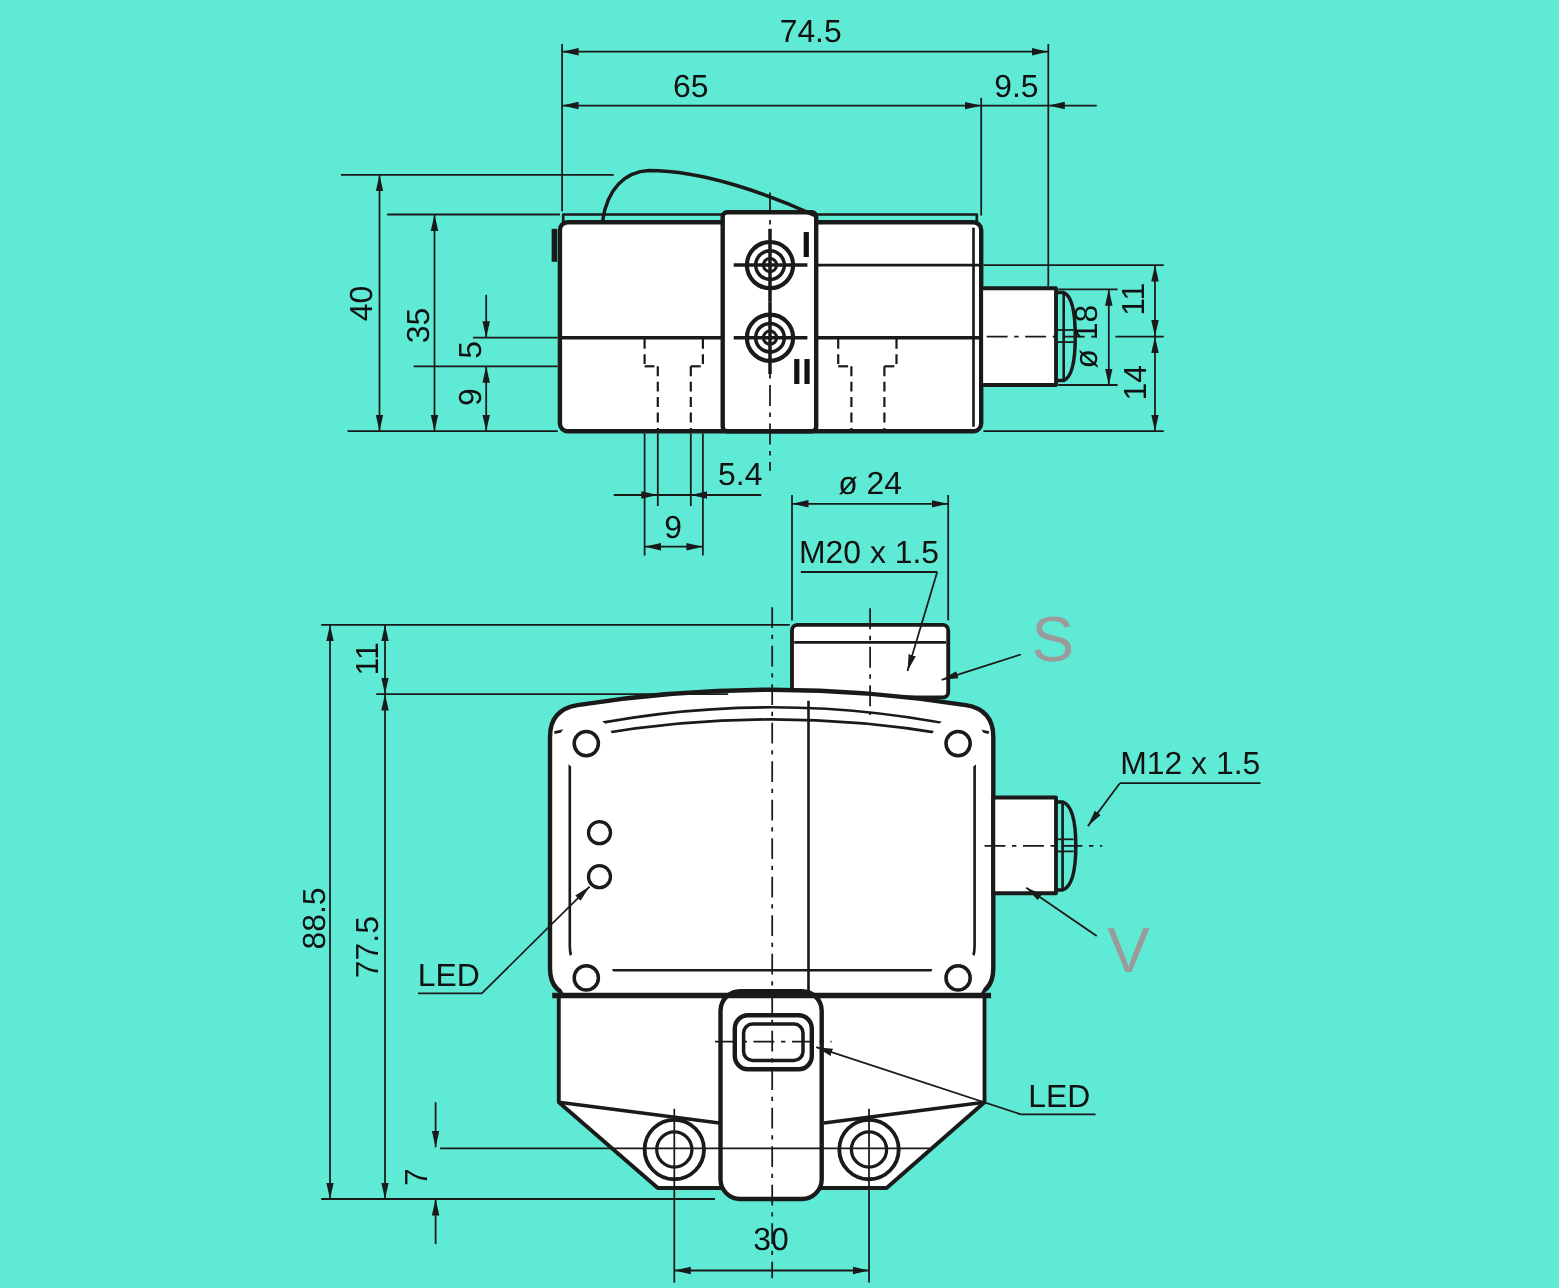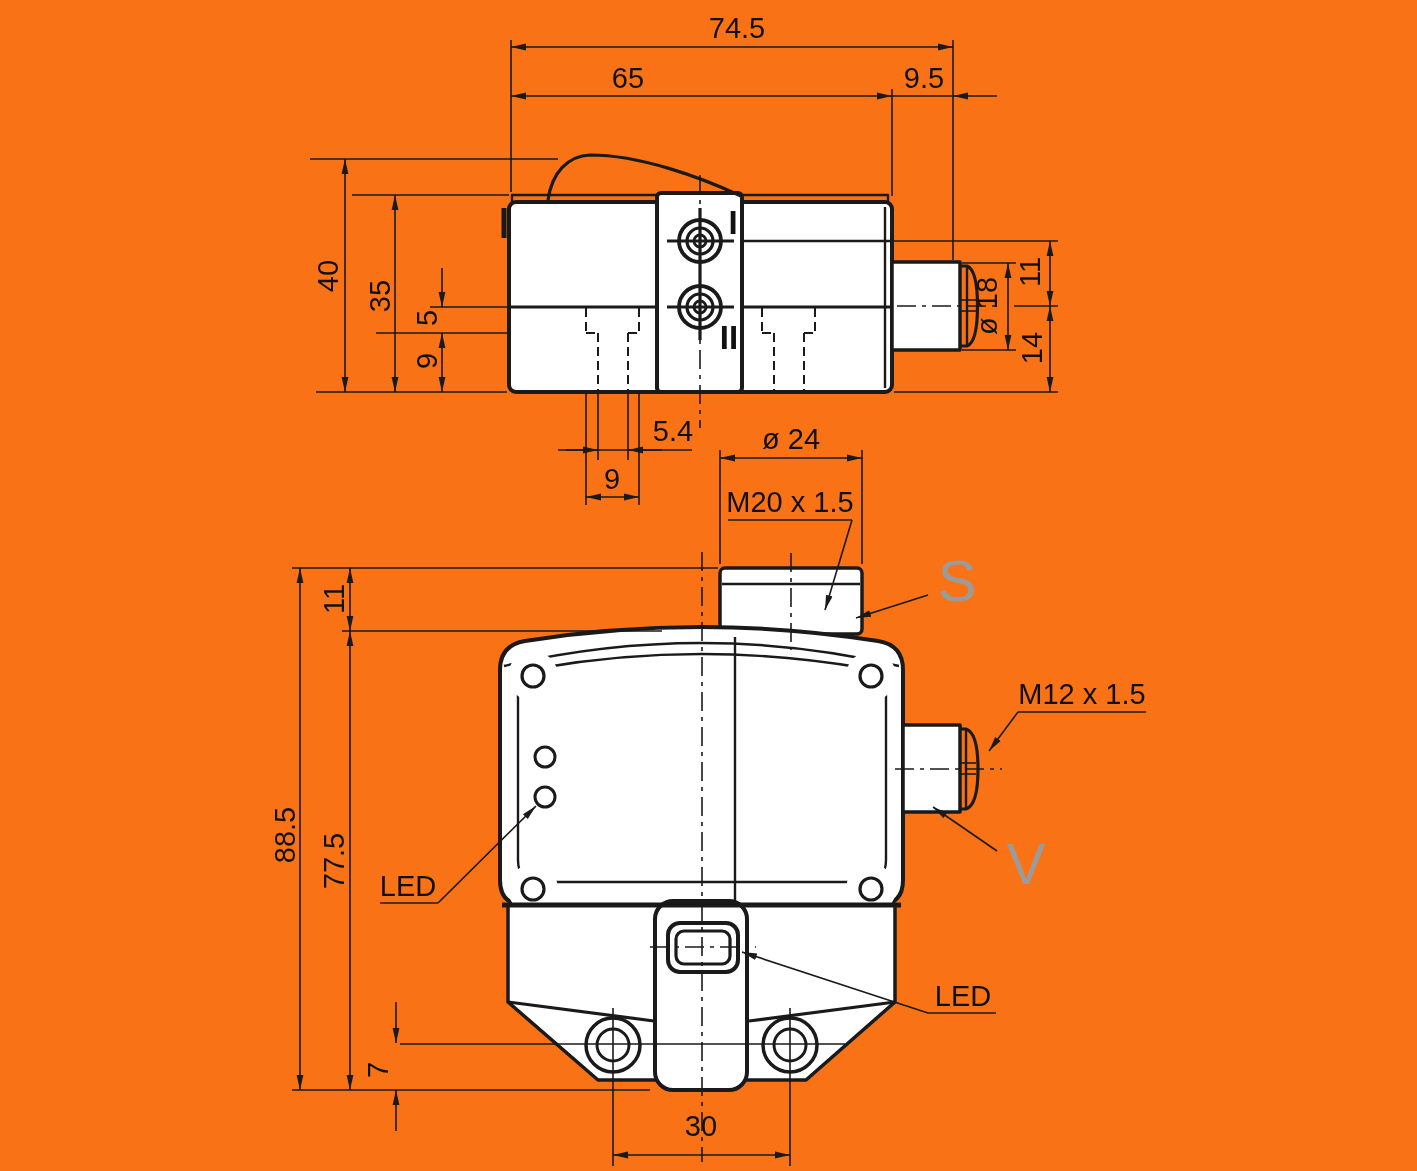--- a/index.html
+++ b/index.html
@@ -1,16 +1,16 @@
 <!DOCTYPE html>
 <html><head>
 <meta charset="utf-8">
 <style>
   html,body{margin:0;padding:0;background:#fff;}
-  .canvas-wrap{width:1417px;height:1171px;background:#f97316;position:relative;}
+  .canvas-wrap{width:1417px;height:1171px;background:#5eead4;position:relative;}
   svg *{stroke-linejoin:round;}
   svg .ln{stroke:#1a1a1a;fill:none;}
   svg .w5{stroke-width:5;}
   svg .w4{stroke-width:4;}
   svg .w3{stroke-width:3.2;}
   svg .w2{stroke-width:2.4;}
   svg .thin{stroke-width:1.6;}
   svg .hid{stroke-width:2;stroke-dasharray:9 5;}
   svg .cl{stroke-width:1.6;stroke-dasharray:19 6 4 6;}
   svg .white{fill:#ffffff;}

